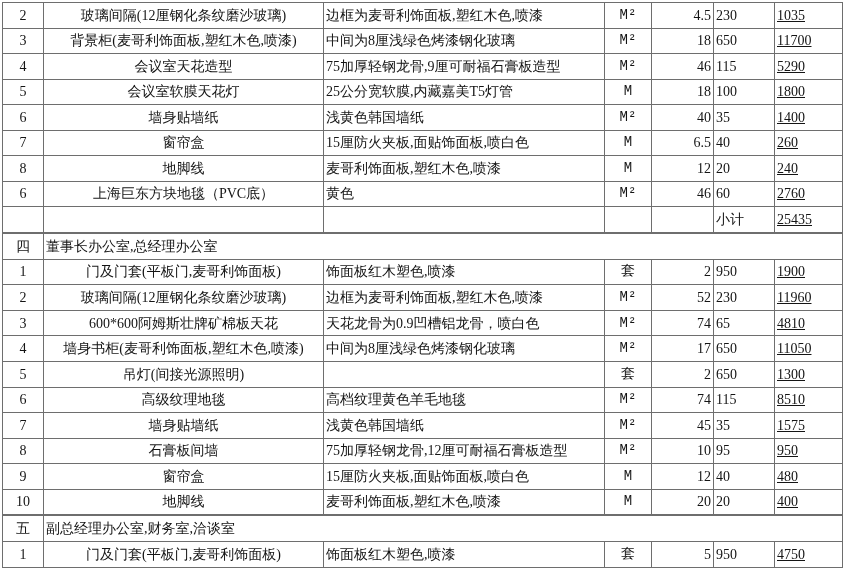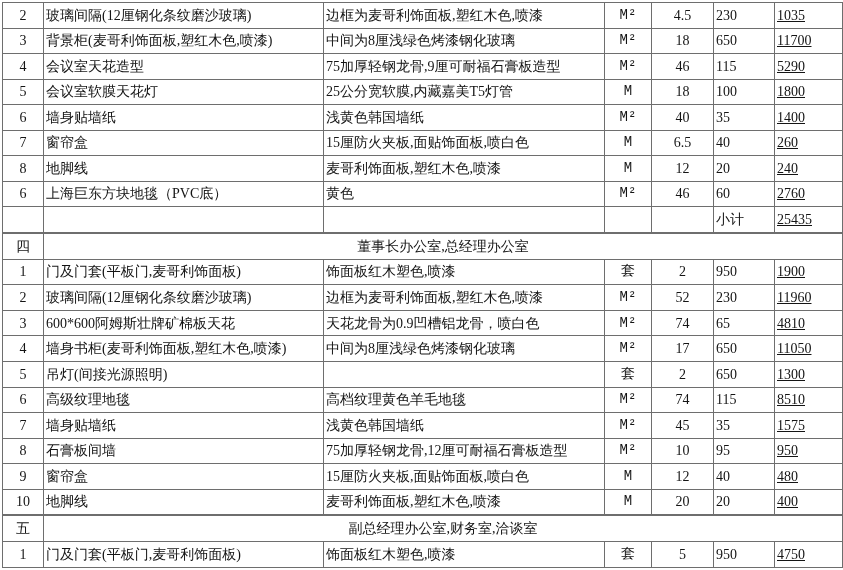--- a/index.html
+++ b/index.html
@@ -29,28 +29,28 @@
     color: #141414;
     font-size: 14px;
     line-height: 1.1;
     padding: 0 2px;
     overflow: hidden;
     white-space: nowrap;
     vertical-align: middle;
     background: #ffffff;
   }
   td.c-no    { text-align: center; font-size: 13px; }
-  td.c-item  { text-align: left; padding-left: 4px; font-family: Liberation Serif, serif; }
+  td.c-item  { text-align: center; padding-left: 4px; font-family: Liberation Serif, serif; }
   td.c-desc  { text-align: left; padding-left: 4px; }
   td.c-unit  { text-align: center; font-size: 13px; font-family: Liberation Mono, monospace; }
-  td.c-qty   { text-align: center; font-size: 13px; }
+  td.c-qty   { text-align: right; font-size: 13px; }
   td.c-price { text-align: left; font-size: 13px; }
   td.c-total { font-size: 13px; text-decoration: underline; }
   tr.section-row td { border-top: 2px solid #6e6e6e; }
-  td.section-title  { text-align: center; padding-left: 4px; }
+  td.section-title  { text-align: left; padding-left: 4px; }
 </style>
 </head>
 <body>
 
 <div class="stage">
   <table class="quote">
     <colgroup>
       <col style="width:41px">
       <col style="width:280px">
       <col style="width:281px">

